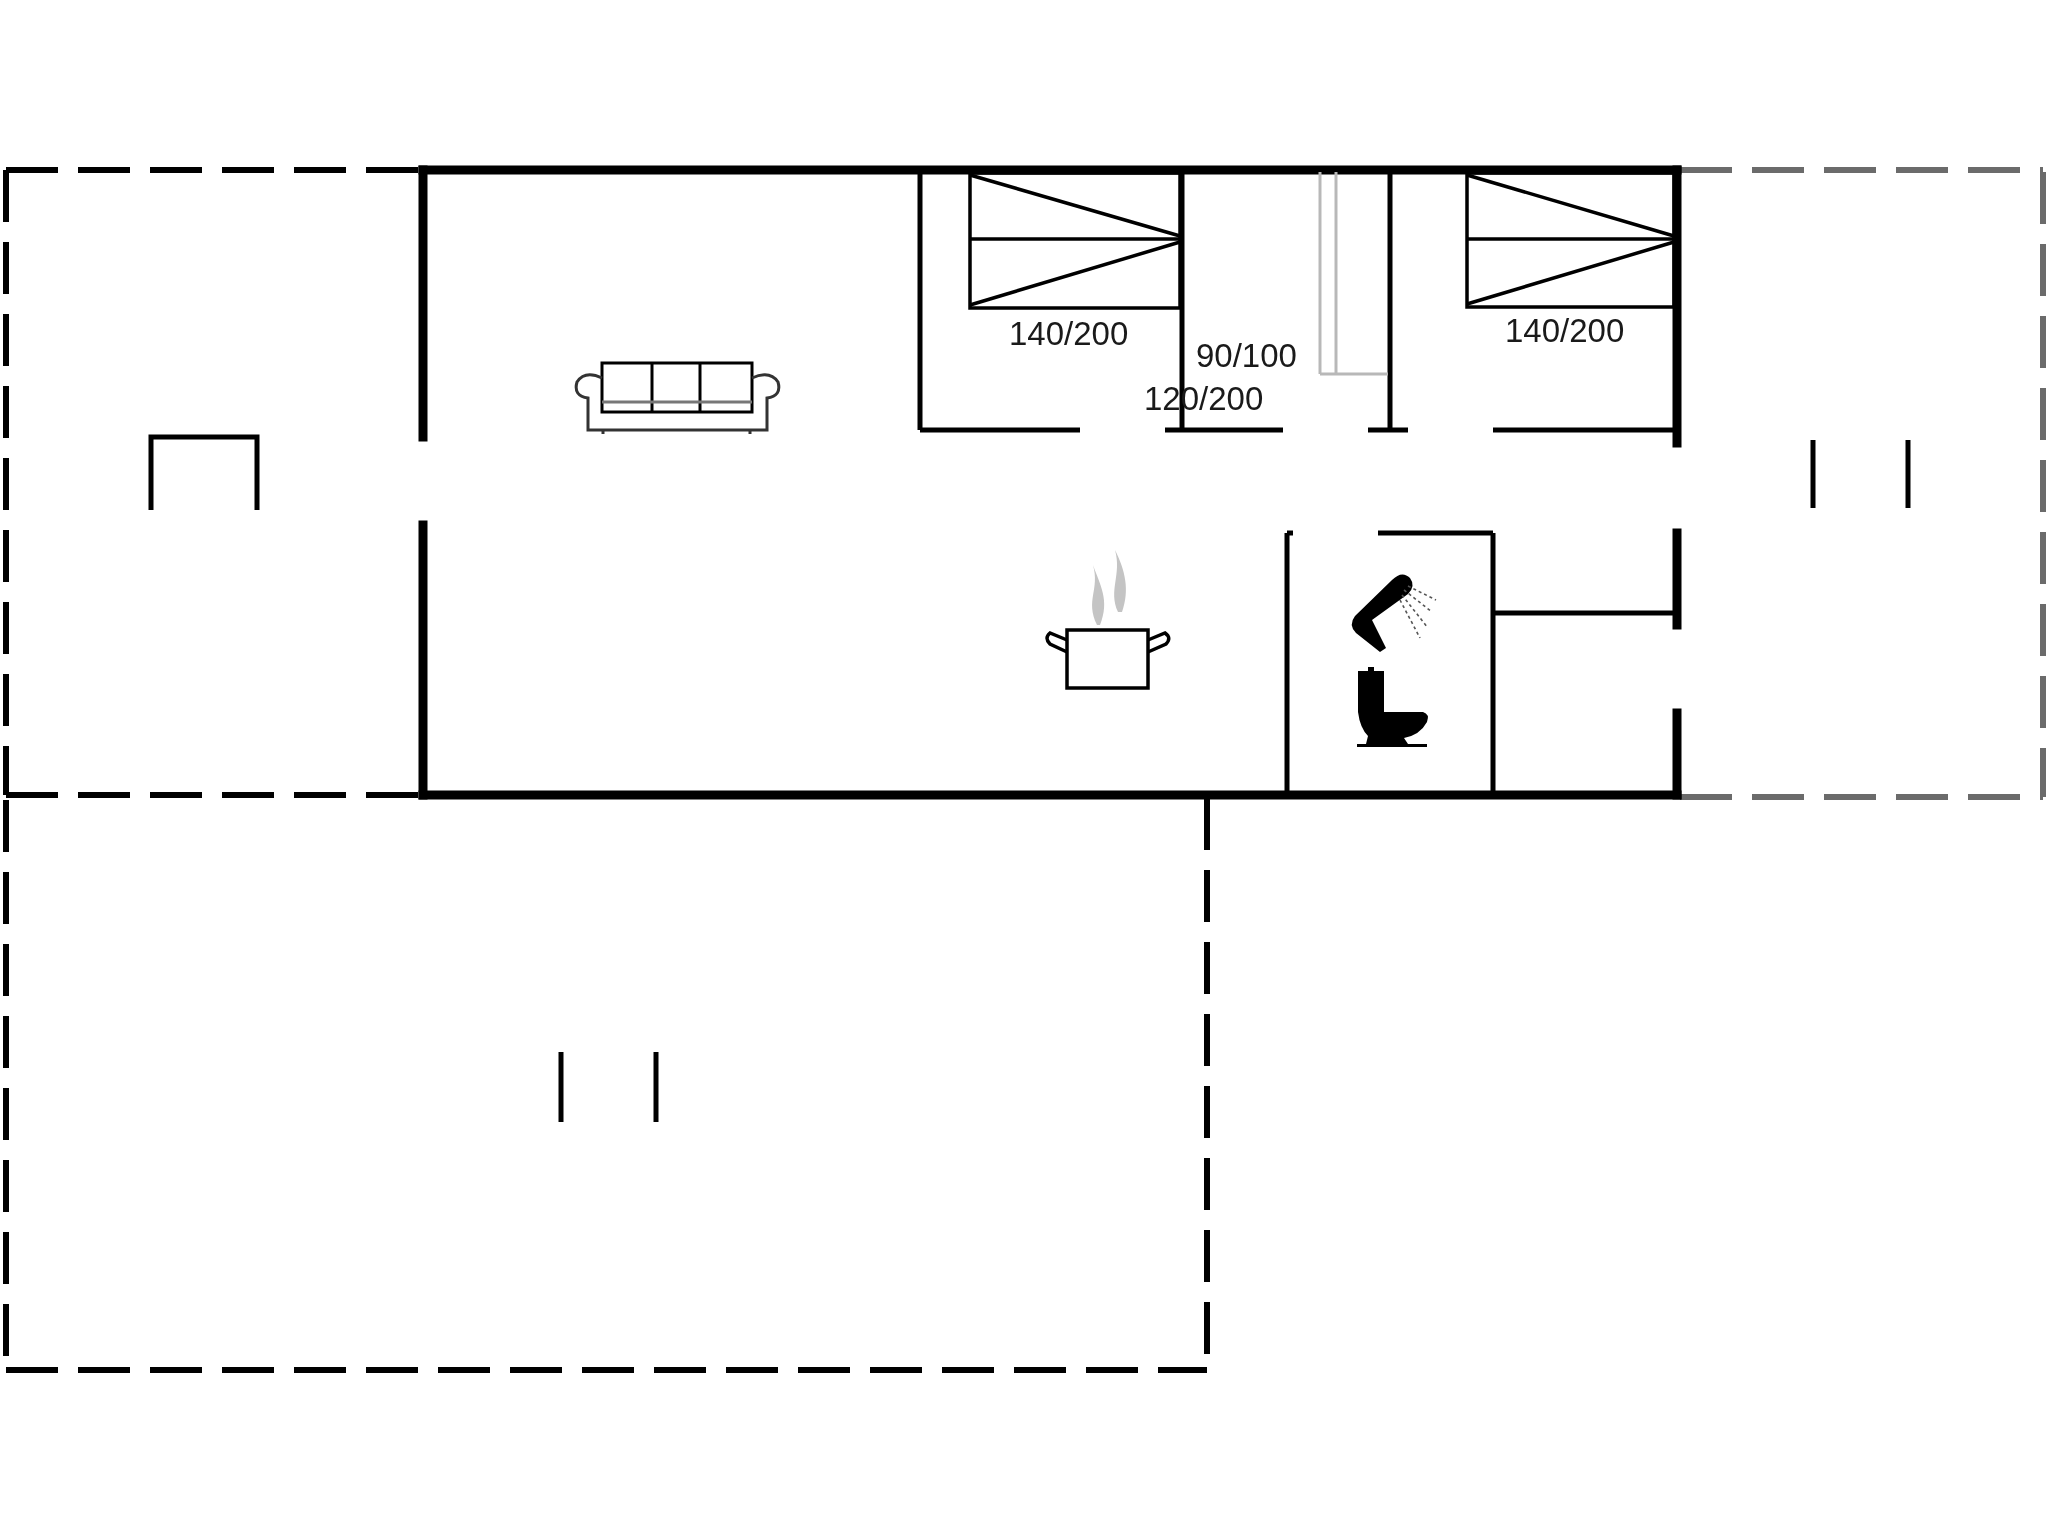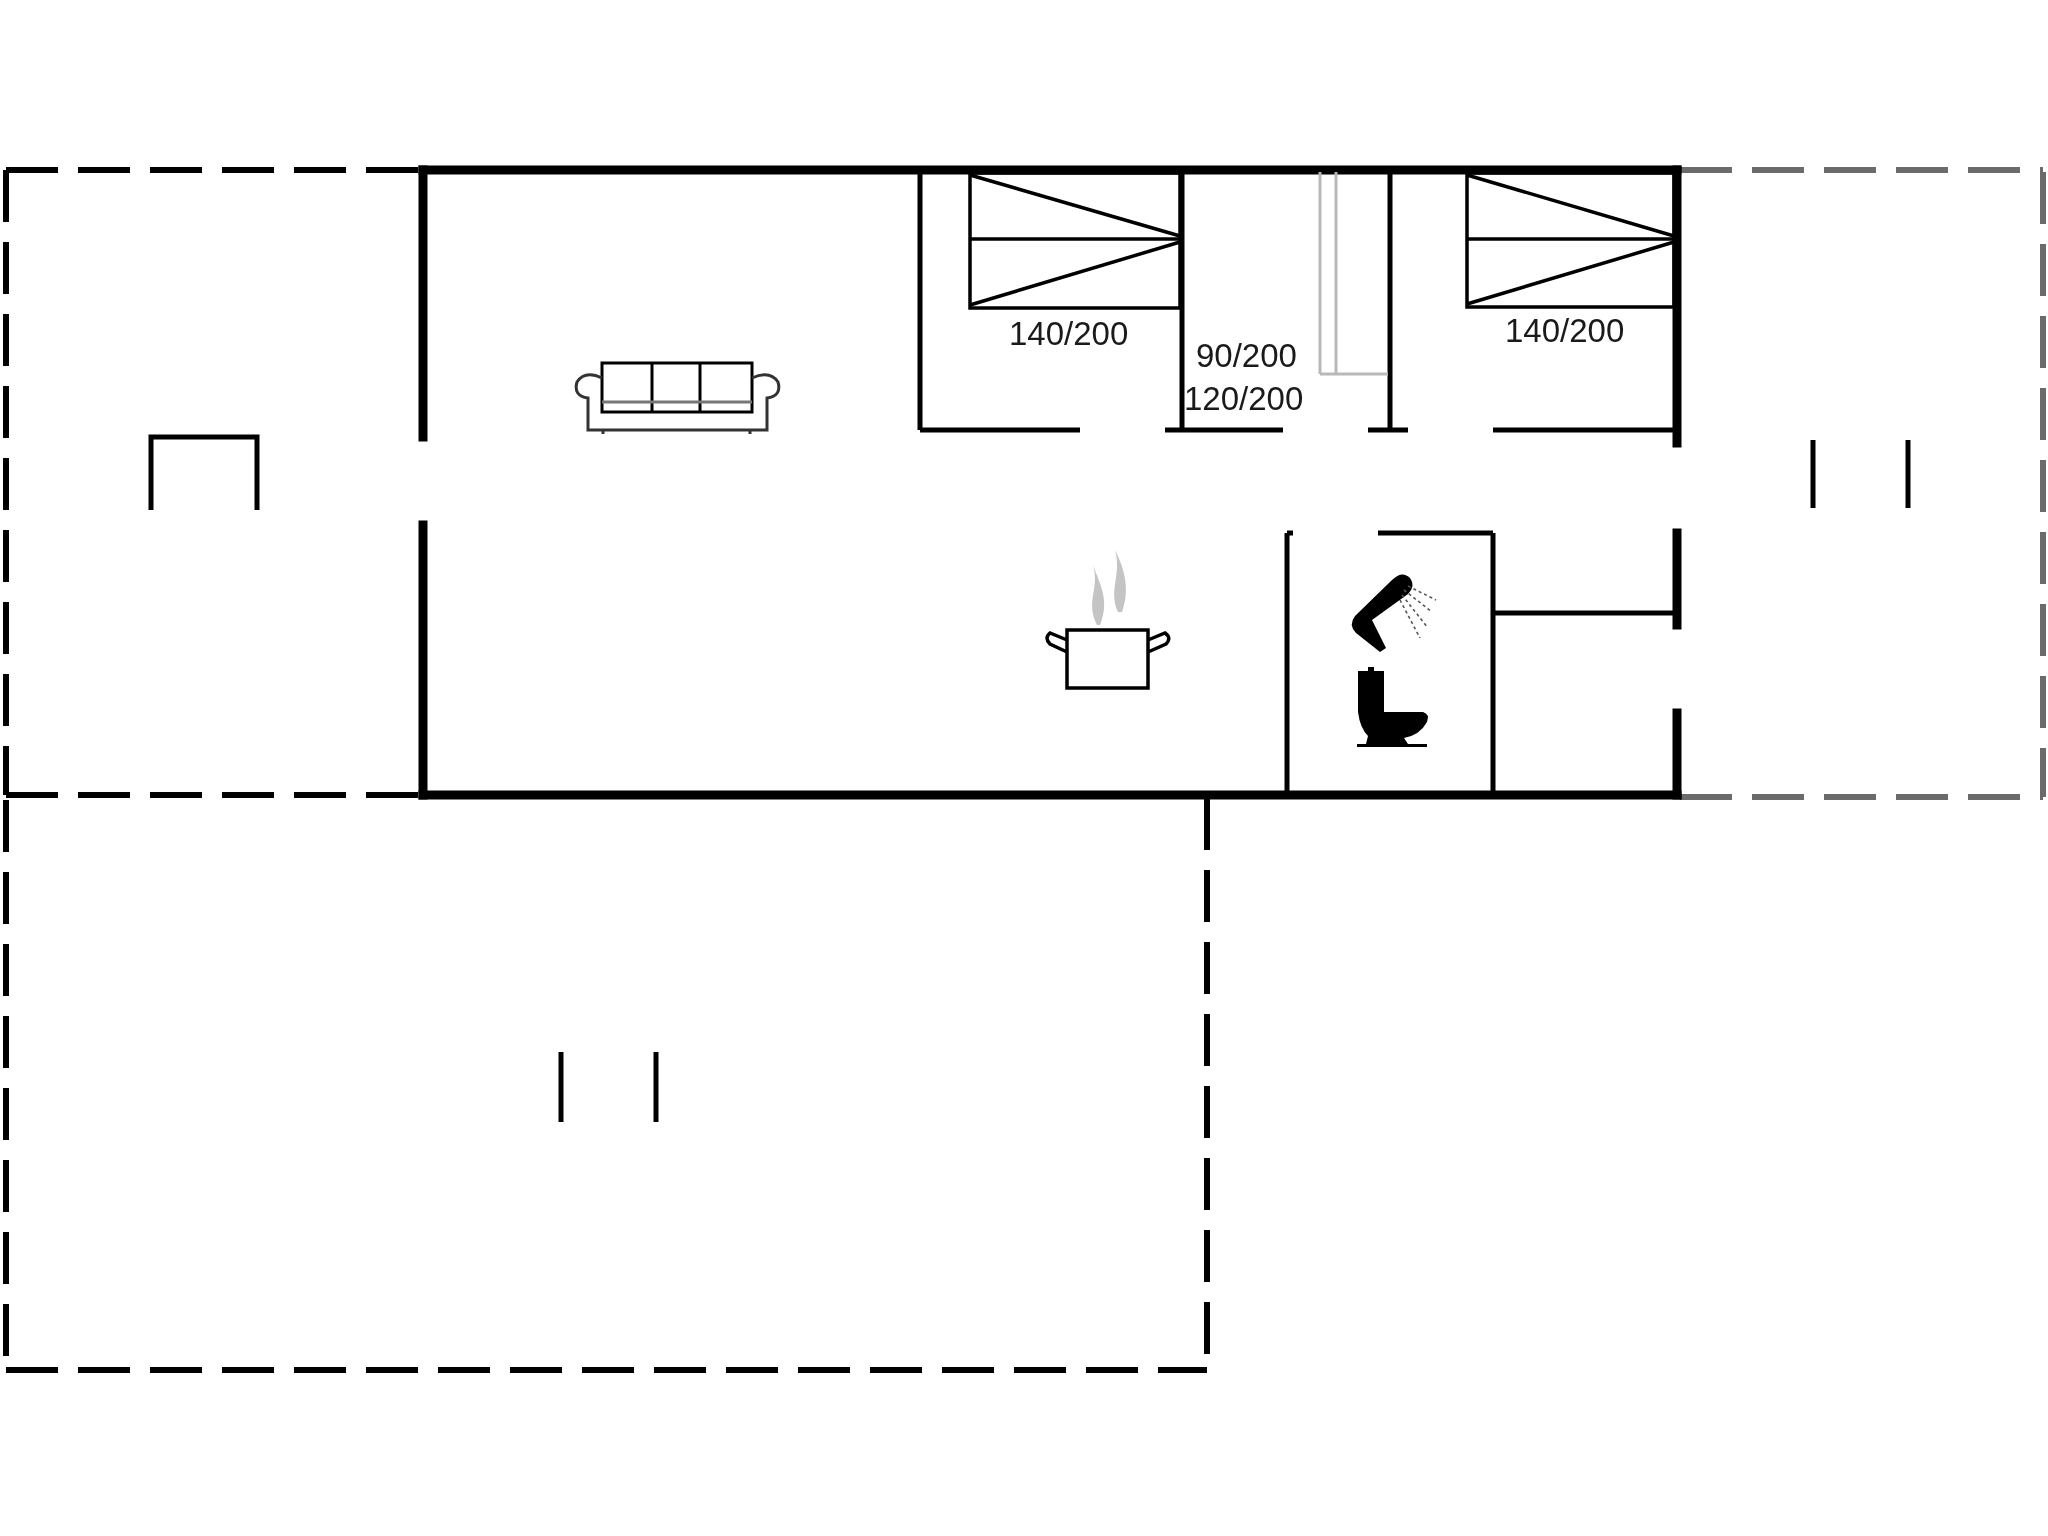--- a/index.html
+++ b/index.html
@@ -124,15 +124,15 @@
 
   <g fill="#000">
     <rect x="1368" y="667" width="6" height="6"></rect>
     <path d="M1358 671 H1384 V712 H1423 Q1430 714 1427 722 Q1420 735 1404 738 L1408 744 H1366 L1368 736 Q1360 728 1358 712 Z"></path>
     <rect x="1357" y="744" width="70" height="3"></rect>
   </g>
 
 </svg>
 
 <div class="label" style="left:1009px; top:317px;">140/200</div>
-<div class="label" style="left:1196px; top:339px;">90/200</div>
-<div class="label" style="left:1184px; top:382px;">120/200</div>
+<div class="label" style="left:1196px; top:339px;">90/100</div>
+<div class="label" style="left:1144px; top:382px;">120/200</div>
 <div class="label" style="left:1505px; top:314px;">140/200</div>
 
 </body></html>

